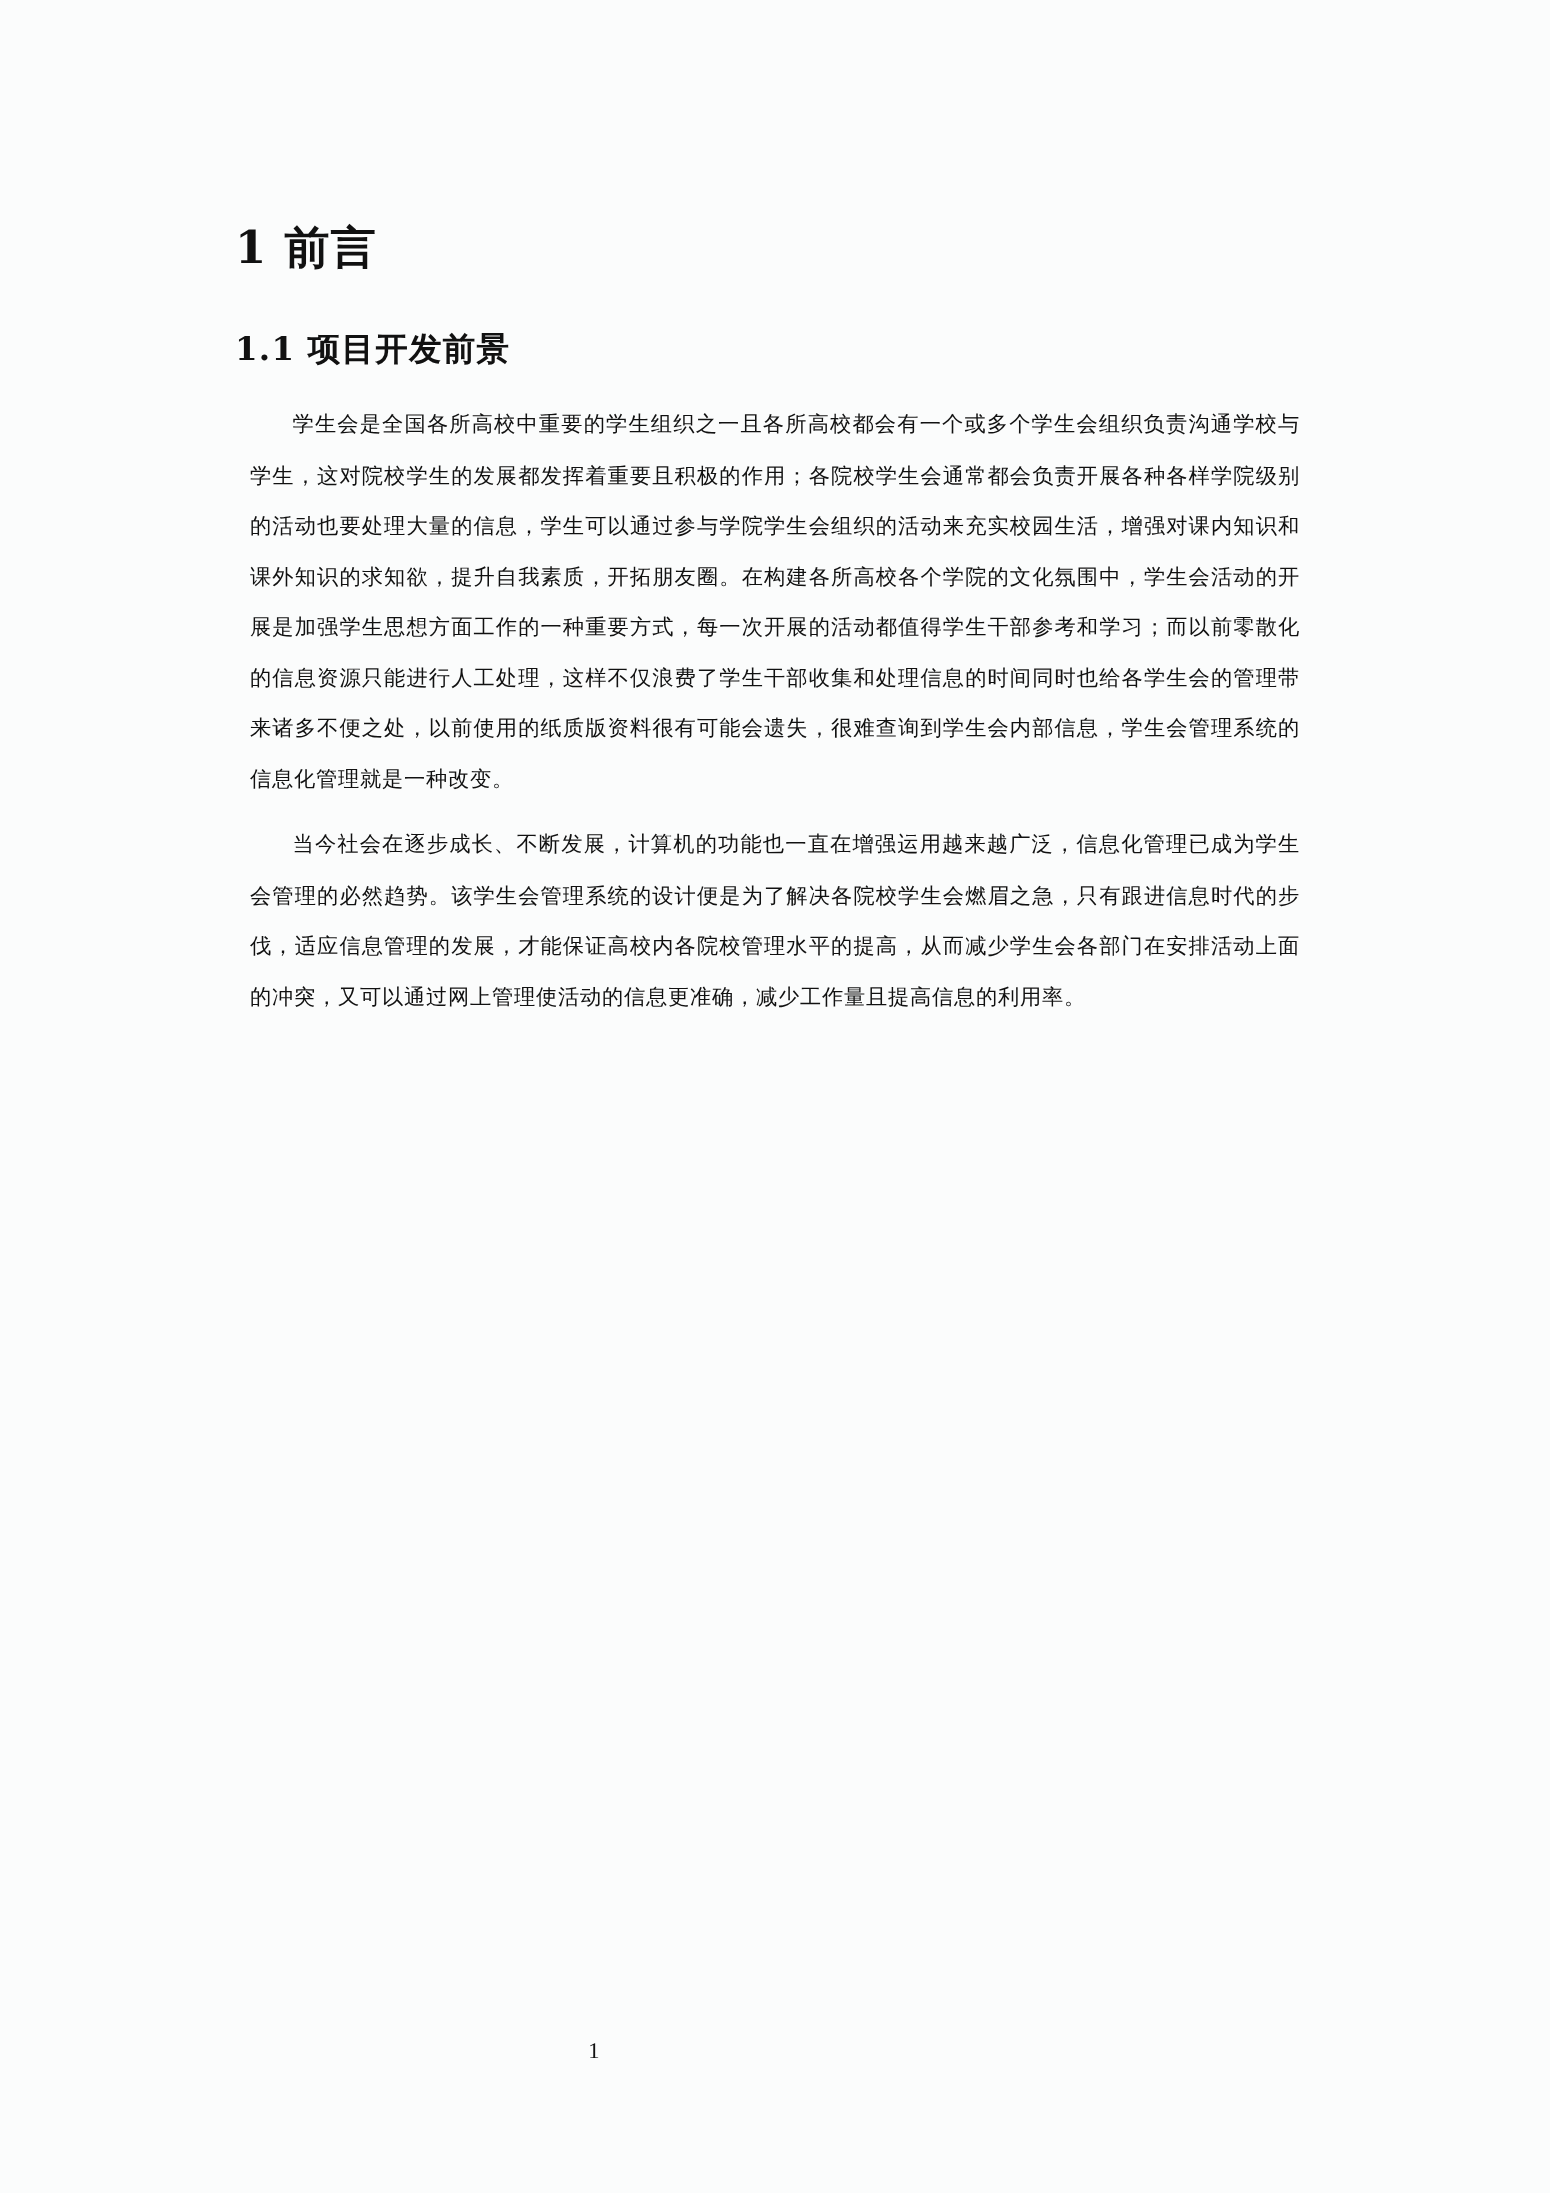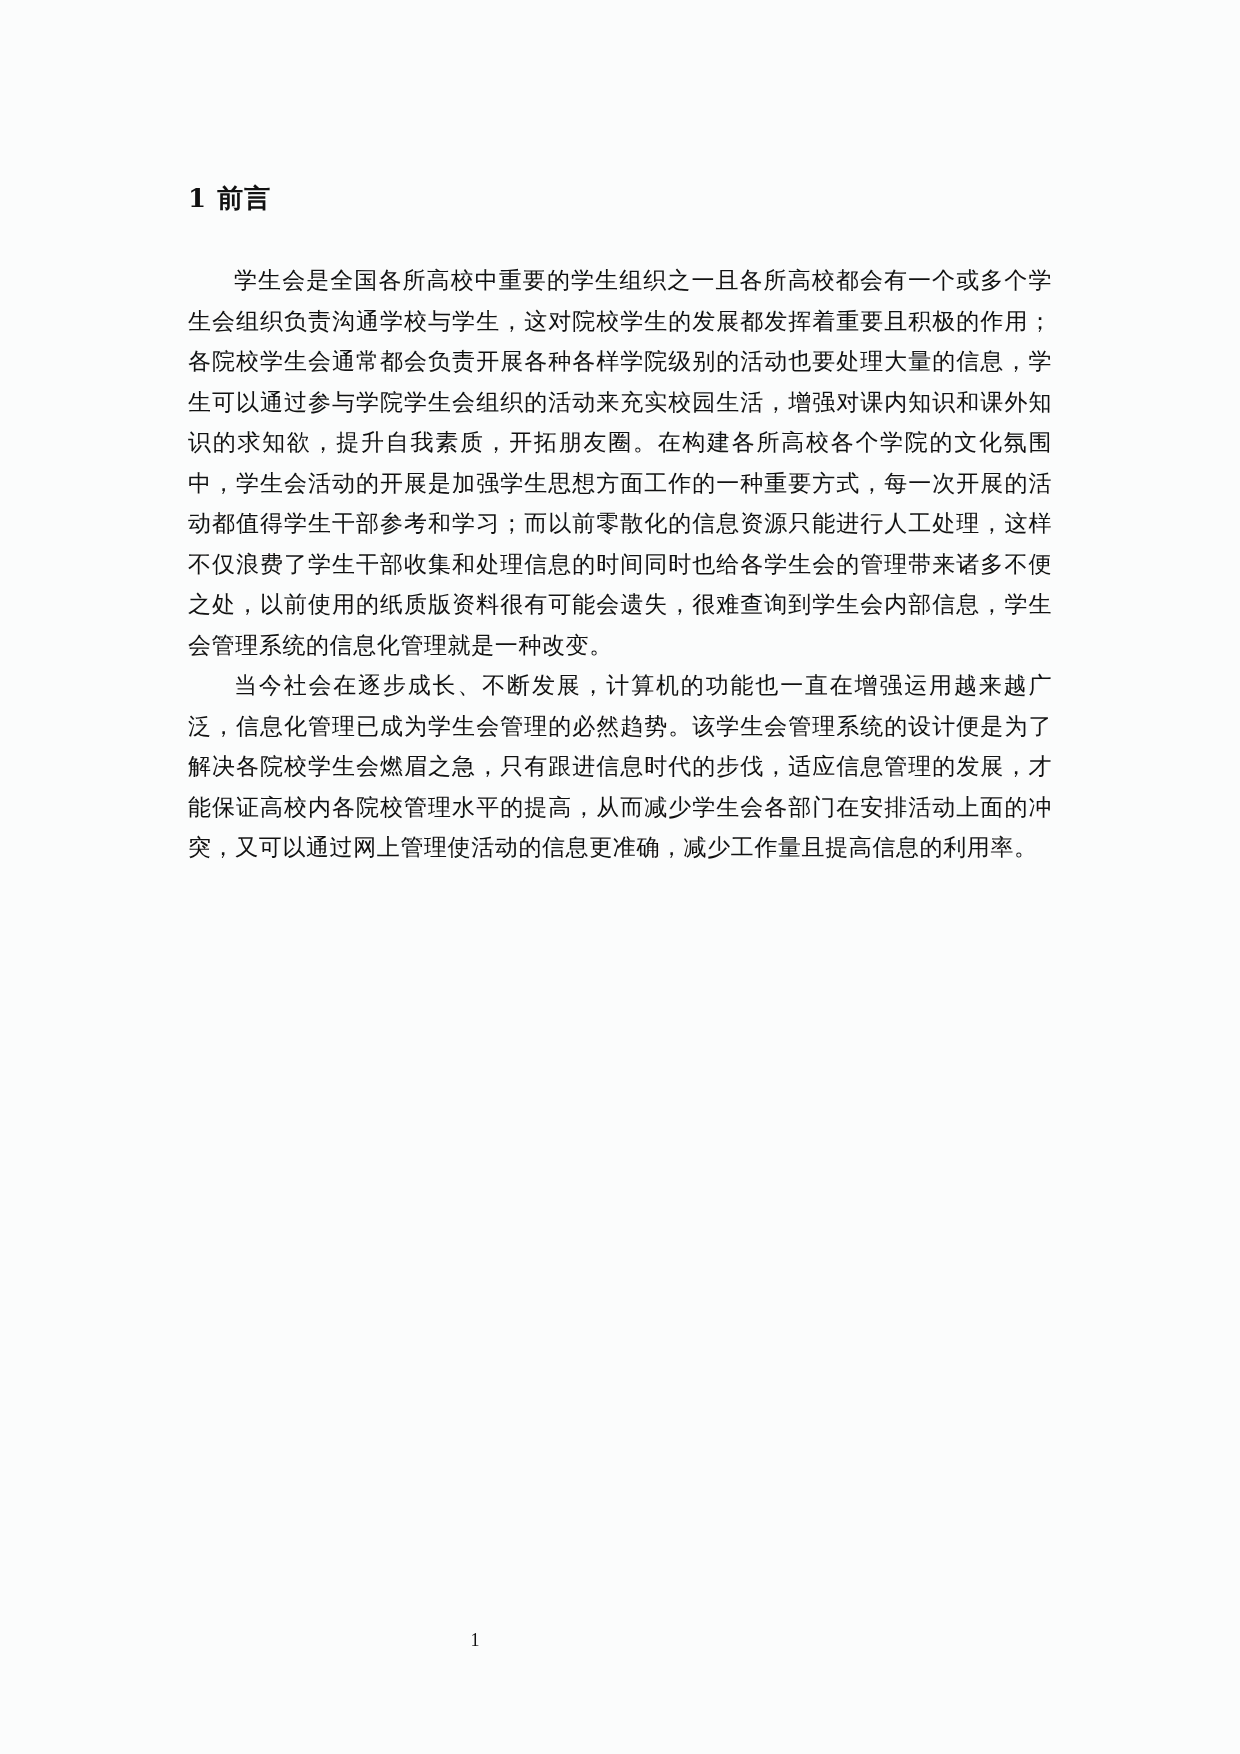--- a/index.html
+++ b/index.html
@@ -16,40 +16,40 @@
       font-family: "DejaVu Serif", "Liberation Serif", serif;
       overflow: hidden;
     }
     .content {
       position: absolute;
       left: 188px;
       top: 176px;
       width: 864px;
     }
     .h1 {
-      font-size: 26px;
+      font-size: 36px;
       font-weight: bold;
       line-height: 44px;
       margin: 0 0 40px 0;
       letter-spacing: 1px;
     }
     .h2 {
       font-size: 26px;
       font-weight: bold;
       line-height: 40px;
       margin: 0 0 20px 0;
       letter-spacing: 1px;
     }
     .h2.second {
       margin-top: 22px;
     }
     .para {
-      font-size: 23px;
+      font-size: 17px;
       line-height: 40.5px;
-      margin: 0;
+      margin: 12px;
       text-indent: 2em;
       text-align: justify;
       letter-spacing: 0.6px;
     }
     .page-number {
       position: absolute;
       top: 1630px;
       left: 0;
       width: 950px;
       text-align: center;
@@ -59,20 +59,21 @@
     }
   </style>
 </head>
 <body>
 
 <div class="page">
   <div class="content">
     <h1 class="h1">1 前言</h1>
 
     <section>
+      <h2 class="h2">1.1 项目开发前景</h2>
       <p class="para">学生会是全国各所高校中重要的学生组织之一且各所高校都会有一个或多个学生会组织负责沟通学校与学生，这对院校学生的发展都发挥着重要且积极的作用；各院校学生会通常都会负责开展各种各样学院级别的活动也要处理大量的信息，学生可以通过参与学院学生会组织的活动来充实校园生活，增强对课内知识和课外知识的求知欲，提升自我素质，开拓朋友圈。在构建各所高校各个学院的文化氛围中，学生会活动的开展是加强学生思想方面工作的一种重要方式，每一次开展的活动都值得学生干部参考和学习；而以前零散化的信息资源只能进行人工处理，这样不仅浪费了学生干部收集和处理信息的时间同时也给各学生会的管理带来诸多不便之处，以前使用的纸质版资料很有可能会遗失，很难查询到学生会内部信息，学生会管理系统的信息化管理就是一种改变。</p>
     </section>
 
     <section>
       <p class="para">当今社会在逐步成长、不断发展，计算机的功能也一直在增强运用越来越广泛，信息化管理已成为学生会管理的必然趋势。该学生会管理系统的设计便是为了解决各院校学生会燃眉之急，只有跟进信息时代的步伐，适应信息管理的发展，才能保证高校内各院校管理水平的提高，从而减少学生会各部门在安排活动上面的冲突，又可以通过网上管理使活动的信息更准确，减少工作量且提高信息的利用率。</p>
     </section>
   </div>
 
   <div class="page-number">1</div>
 </div>

